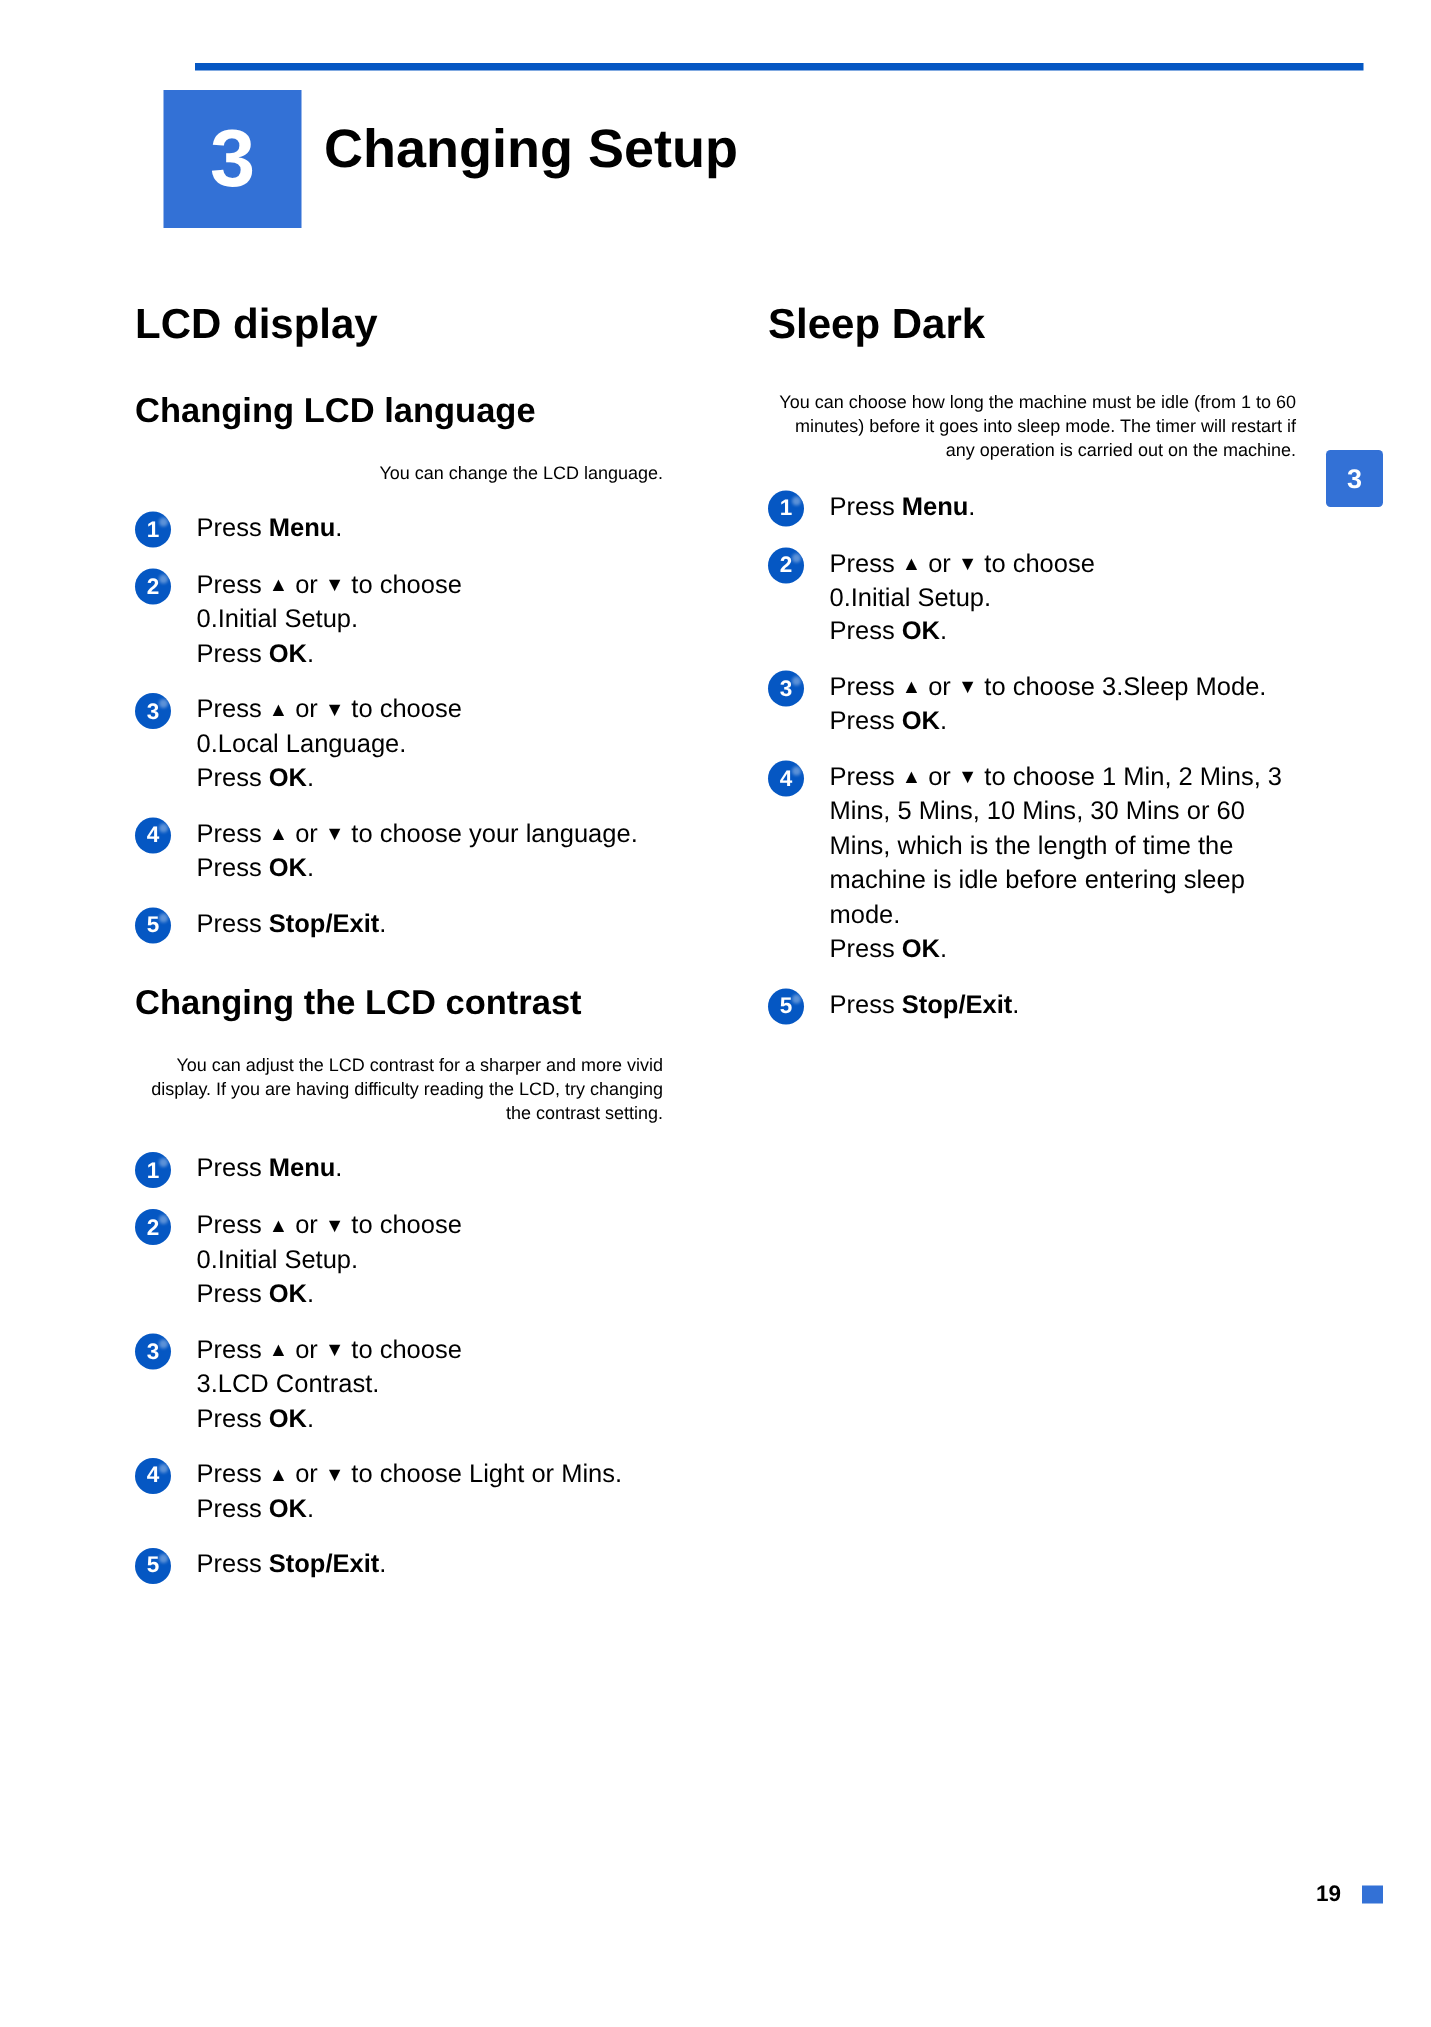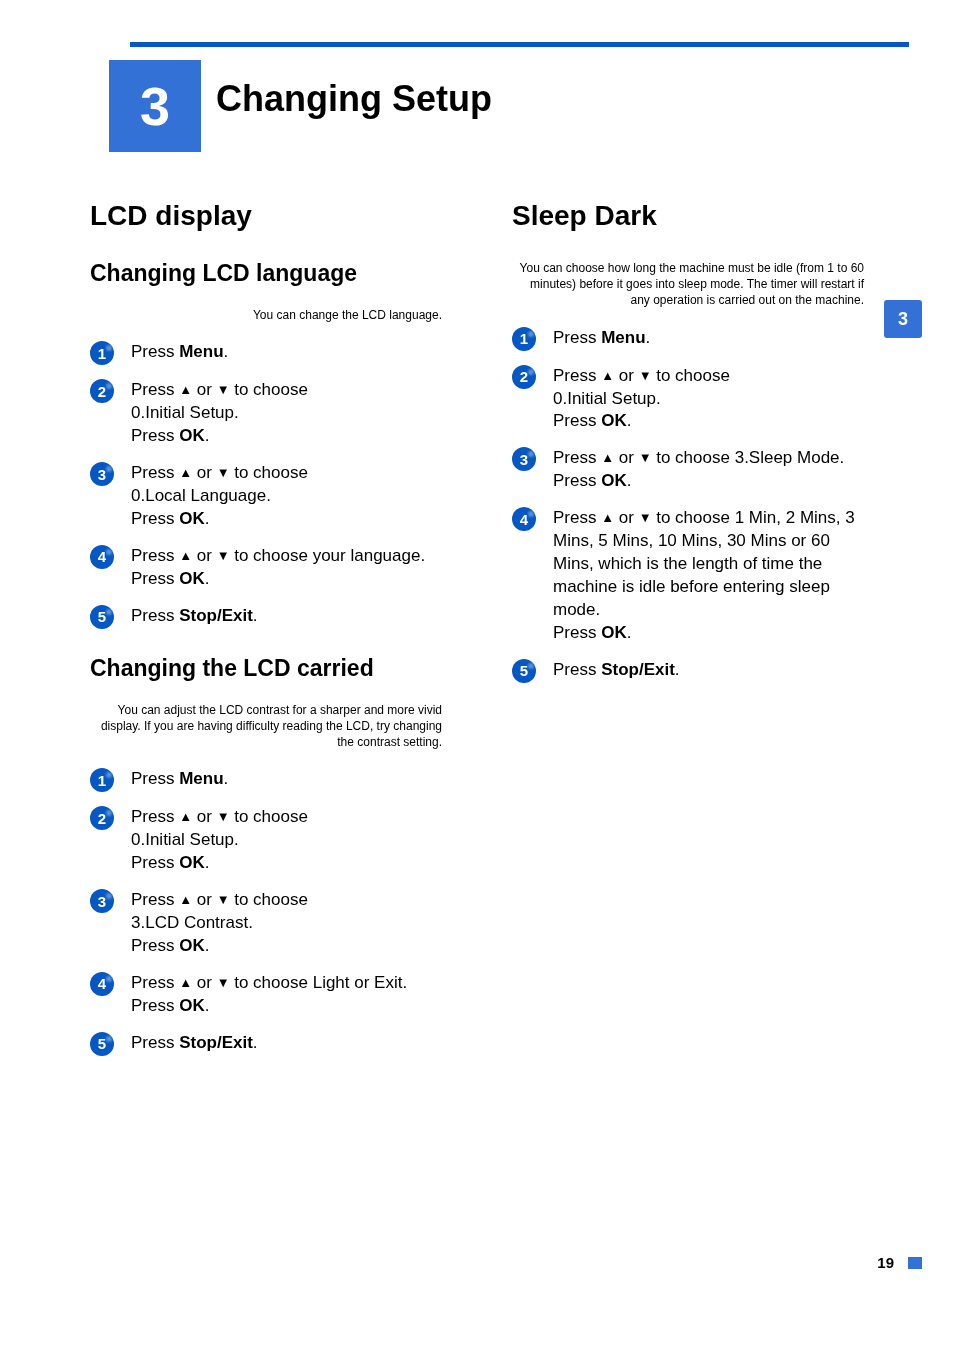--- a/index.html
+++ b/index.html
@@ -193,21 +193,21 @@
         </div>
       </div>
       <div class="step">
         <div class="step-num">5</div>
         <div class="step-text">
           <span>Press </span><span class="b">Stop/Exit</span><span>.</span>
         </div>
       </div>
     </div>
 
-    <h2 class="subsection" style="margin-top:26px;">Changing the LCD carried</h2>
+    <h2 class="subsection" style="margin-top:26px;">Changing the LCD contrast</h2>
     <p class="body">You can adjust the LCD contrast for a sharper and more vivid display. If you are having difficulty reading the LCD, try changing the contrast setting.</p>
 
     <div class="steps">
       <div class="step">
         <div class="step-num">1</div>
         <div class="step-text">
           <span>Press </span><span class="b">Menu</span><span>.</span>
         </div>
       </div>
       <div class="step">
@@ -222,21 +222,21 @@
         <div class="step-num">3</div>
         <div class="step-text">
           <span>Press </span><span class="b tri">▲</span><span> or </span><span class="b tri">▼</span><span> to choose </span><br>
           <span class="mono">3.LCD Contrast</span><span>.</span><br>
           <span>Press </span><span class="b">OK</span><span>.</span>
         </div>
       </div>
       <div class="step">
         <div class="step-num">4</div>
         <div class="step-text">
-          <span>Press </span><span class="b tri">▲</span><span> or </span><span class="b tri">▼</span><span> to choose </span><span class="mono">Light</span><span> or </span><span class="mono">Exit</span><span>.</span><br>
+          <span>Press </span><span class="b tri">▲</span><span> or </span><span class="b tri">▼</span><span> to choose </span><span class="mono">Light</span><span> or </span><span class="mono">Mins</span><span>.</span><br>
           <span>Press </span><span class="b">OK</span><span>.</span>
         </div>
       </div>
       <div class="step">
         <div class="step-num">5</div>
         <div class="step-text">
           <span>Press </span><span class="b">Stop/Exit</span><span>.</span>
         </div>
       </div>
     </div>

